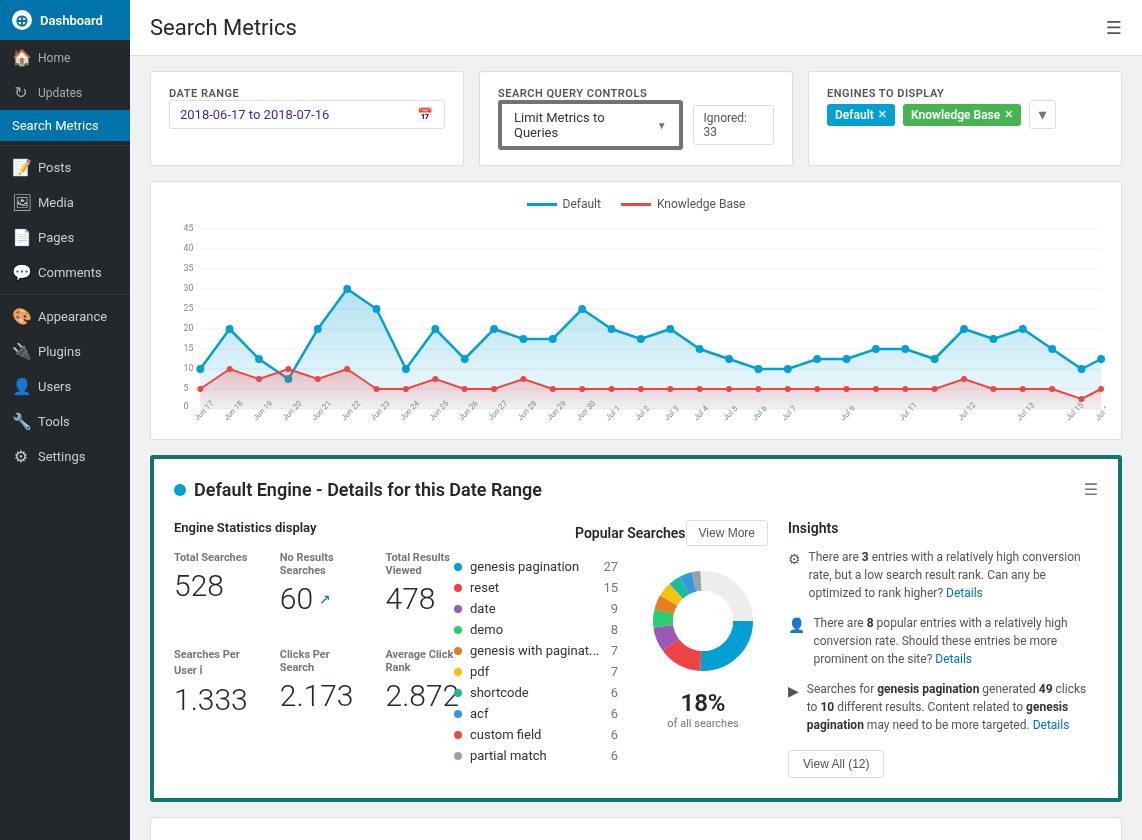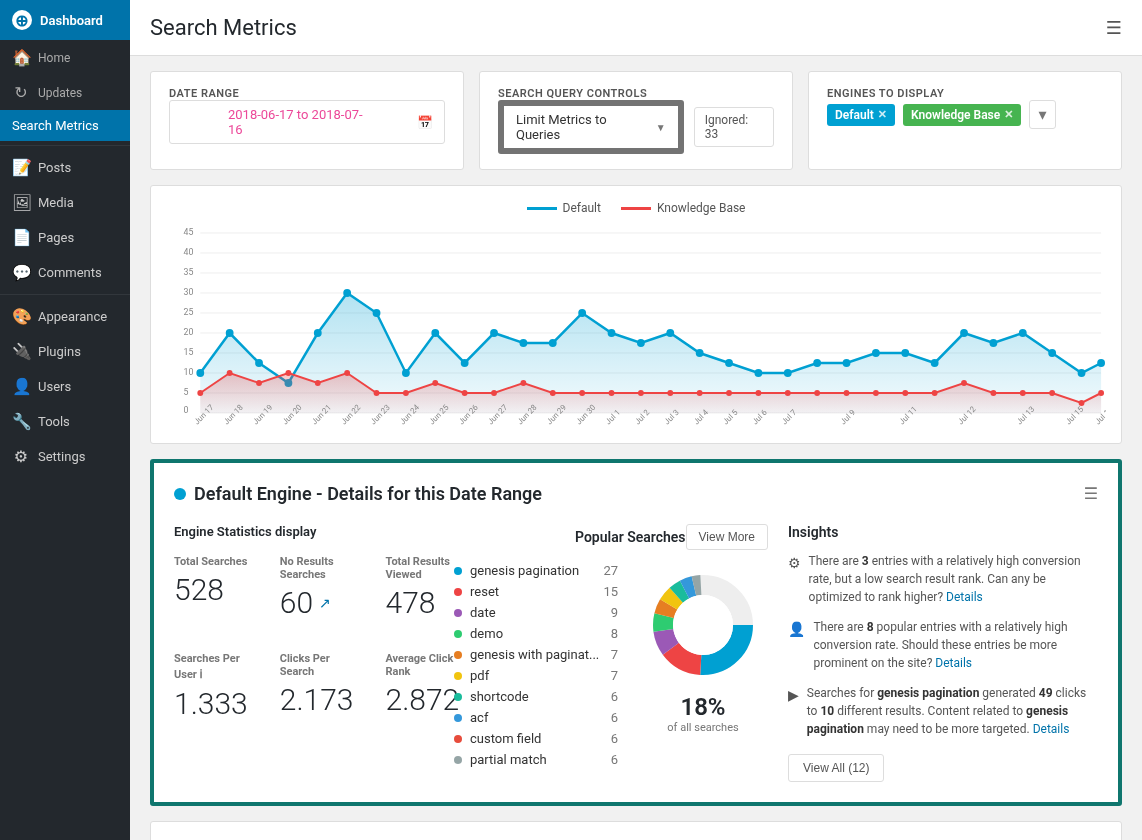--- a/index.html
+++ b/index.html
@@ -21,23 +21,23 @@
     .main { flex: 1; padding: 0; overflow-y: auto; }
     .main-header { background: white; padding: 15px 20px; display: flex; align-items: center; justify-content: space-between; border-bottom: 1px solid #ddd; }
     .main-title { font-size: 22px; font-weight: 400; color: #23282d; }
     .hamburger-icon { color: #555; cursor: pointer; font-size: 18px; }
 
     
     .controls-row { display: flex; gap: 15px; padding: 15px 20px; }
     .control-card { background: white; border: 1px solid #ddd; border-radius: 3px; padding: 15px 18px; flex: 1; }
     .control-label { font-size: 11px; color: #555; text-transform: uppercase; letter-spacing: 0.5px; margin-bottom: 0; font-weight: 600; }
     .date-input { border: 1px solid #ddd; padding: 6px 10px; border-radius: 3px; font-size: 13px; color: #333; display: flex; align-items: center; justify-content: space-between; cursor: pointer; background: white; }
-    .date-input span { color: #ec4899; margin-left: 48px; }
+    .date-input span { color: #4c1d95; }
     .query-row { display: flex; align-items: center; gap: 10px; }
-    .dropdown-btn { border: 6px solid #737373; background: white; padding: 6px 12px; border-radius: 3px; cursor: pointer; display: flex; align-items: center; gap: 6px; font-size: 13px; color: #333; }
+    .dropdown-btn { border: 4px solid #737373; background: white; padding: 6px 12px; border-radius: 3px; cursor: pointer; display: flex; align-items: center; gap: 6px; font-size: 13px; color: #333; }
     .dropdown-btn .arrow { color: #777; font-size: 10px; }
     .ignored-badge { border: 1px solid #ddd; padding: 5px 10px; border-radius: 3px; font-size: 12px; color: #555; }
     .engines-row { display: flex; align-items: center; gap: 8px; flex-wrap: wrap; }
     .engine-tag { padding: 4px 8px; border-radius: 3px; font-size: 12px; font-weight: 600; color: white; display: flex; align-items: center; gap: 4px; cursor: pointer; }
     .engine-tag.default { background: #00a0d2; }
     .engine-tag.knowledge { background: #46b450; }
     .engine-tag .x { font-size: 11px; opacity: 0.8; }
     .engines-dropdown { border: 1px solid #ddd; background: white; padding: 4px 8px; border-radius: 3px; cursor: pointer; font-size: 16px; color: #777; }
 
     

